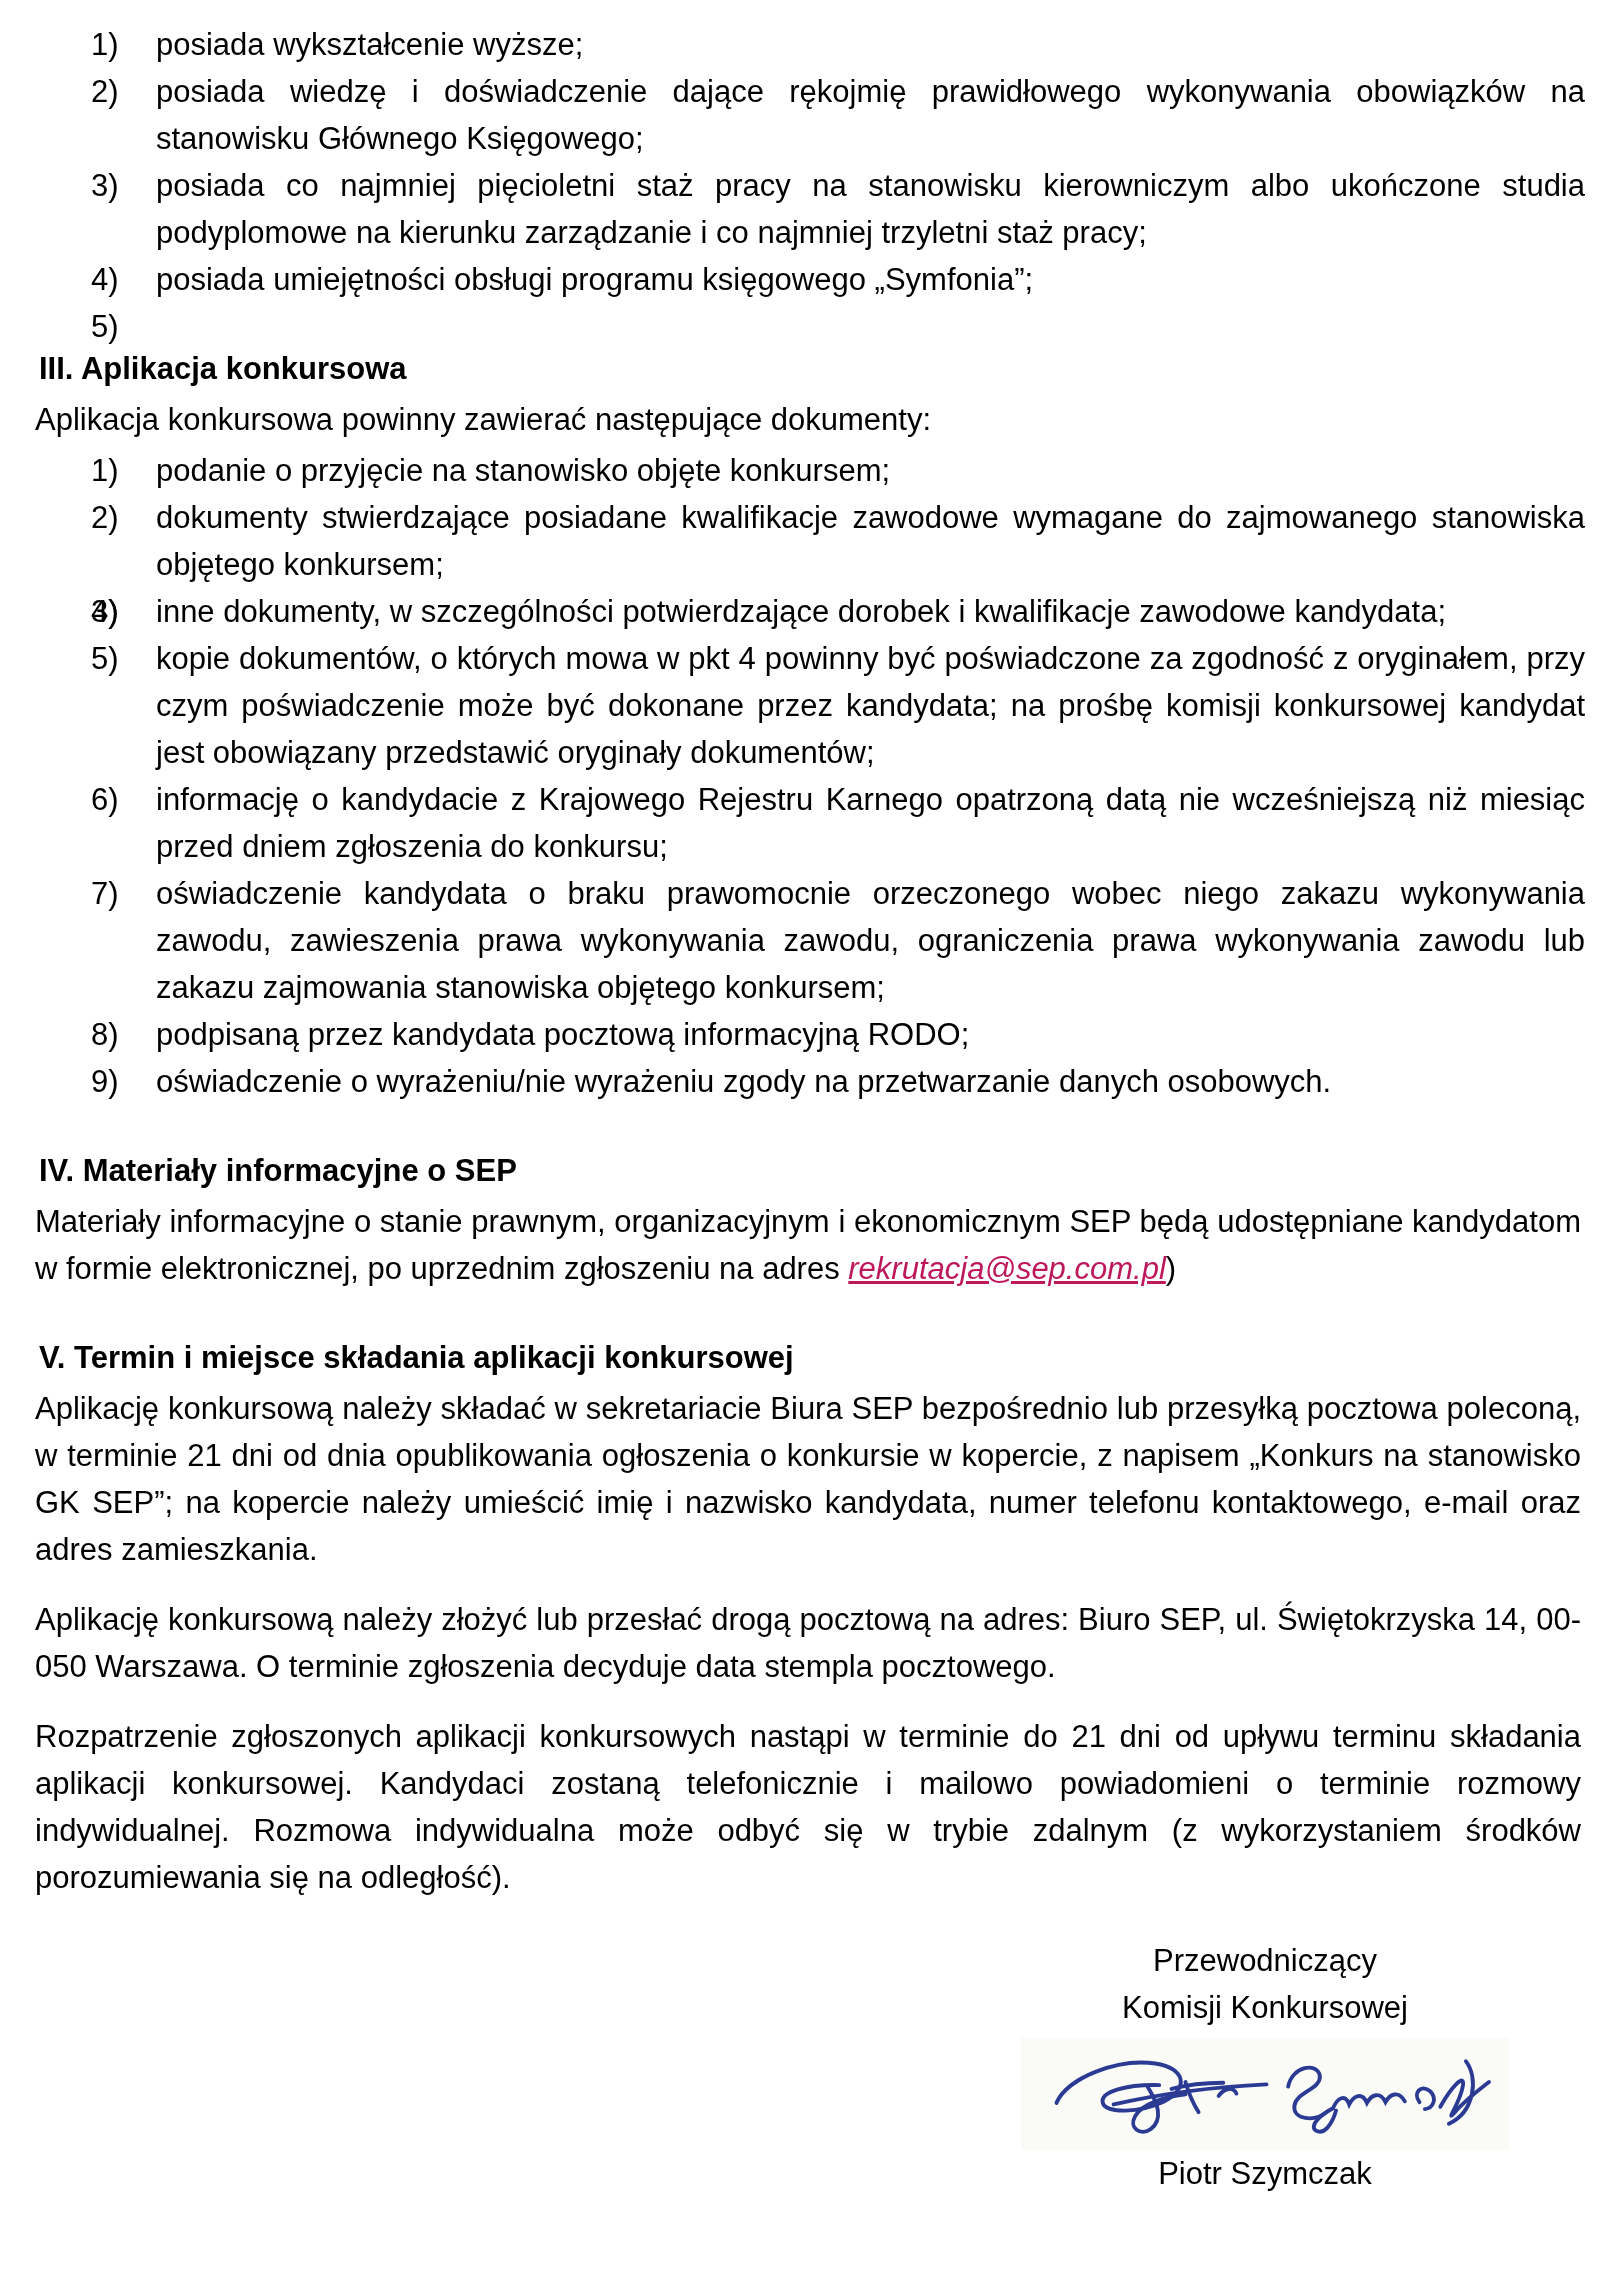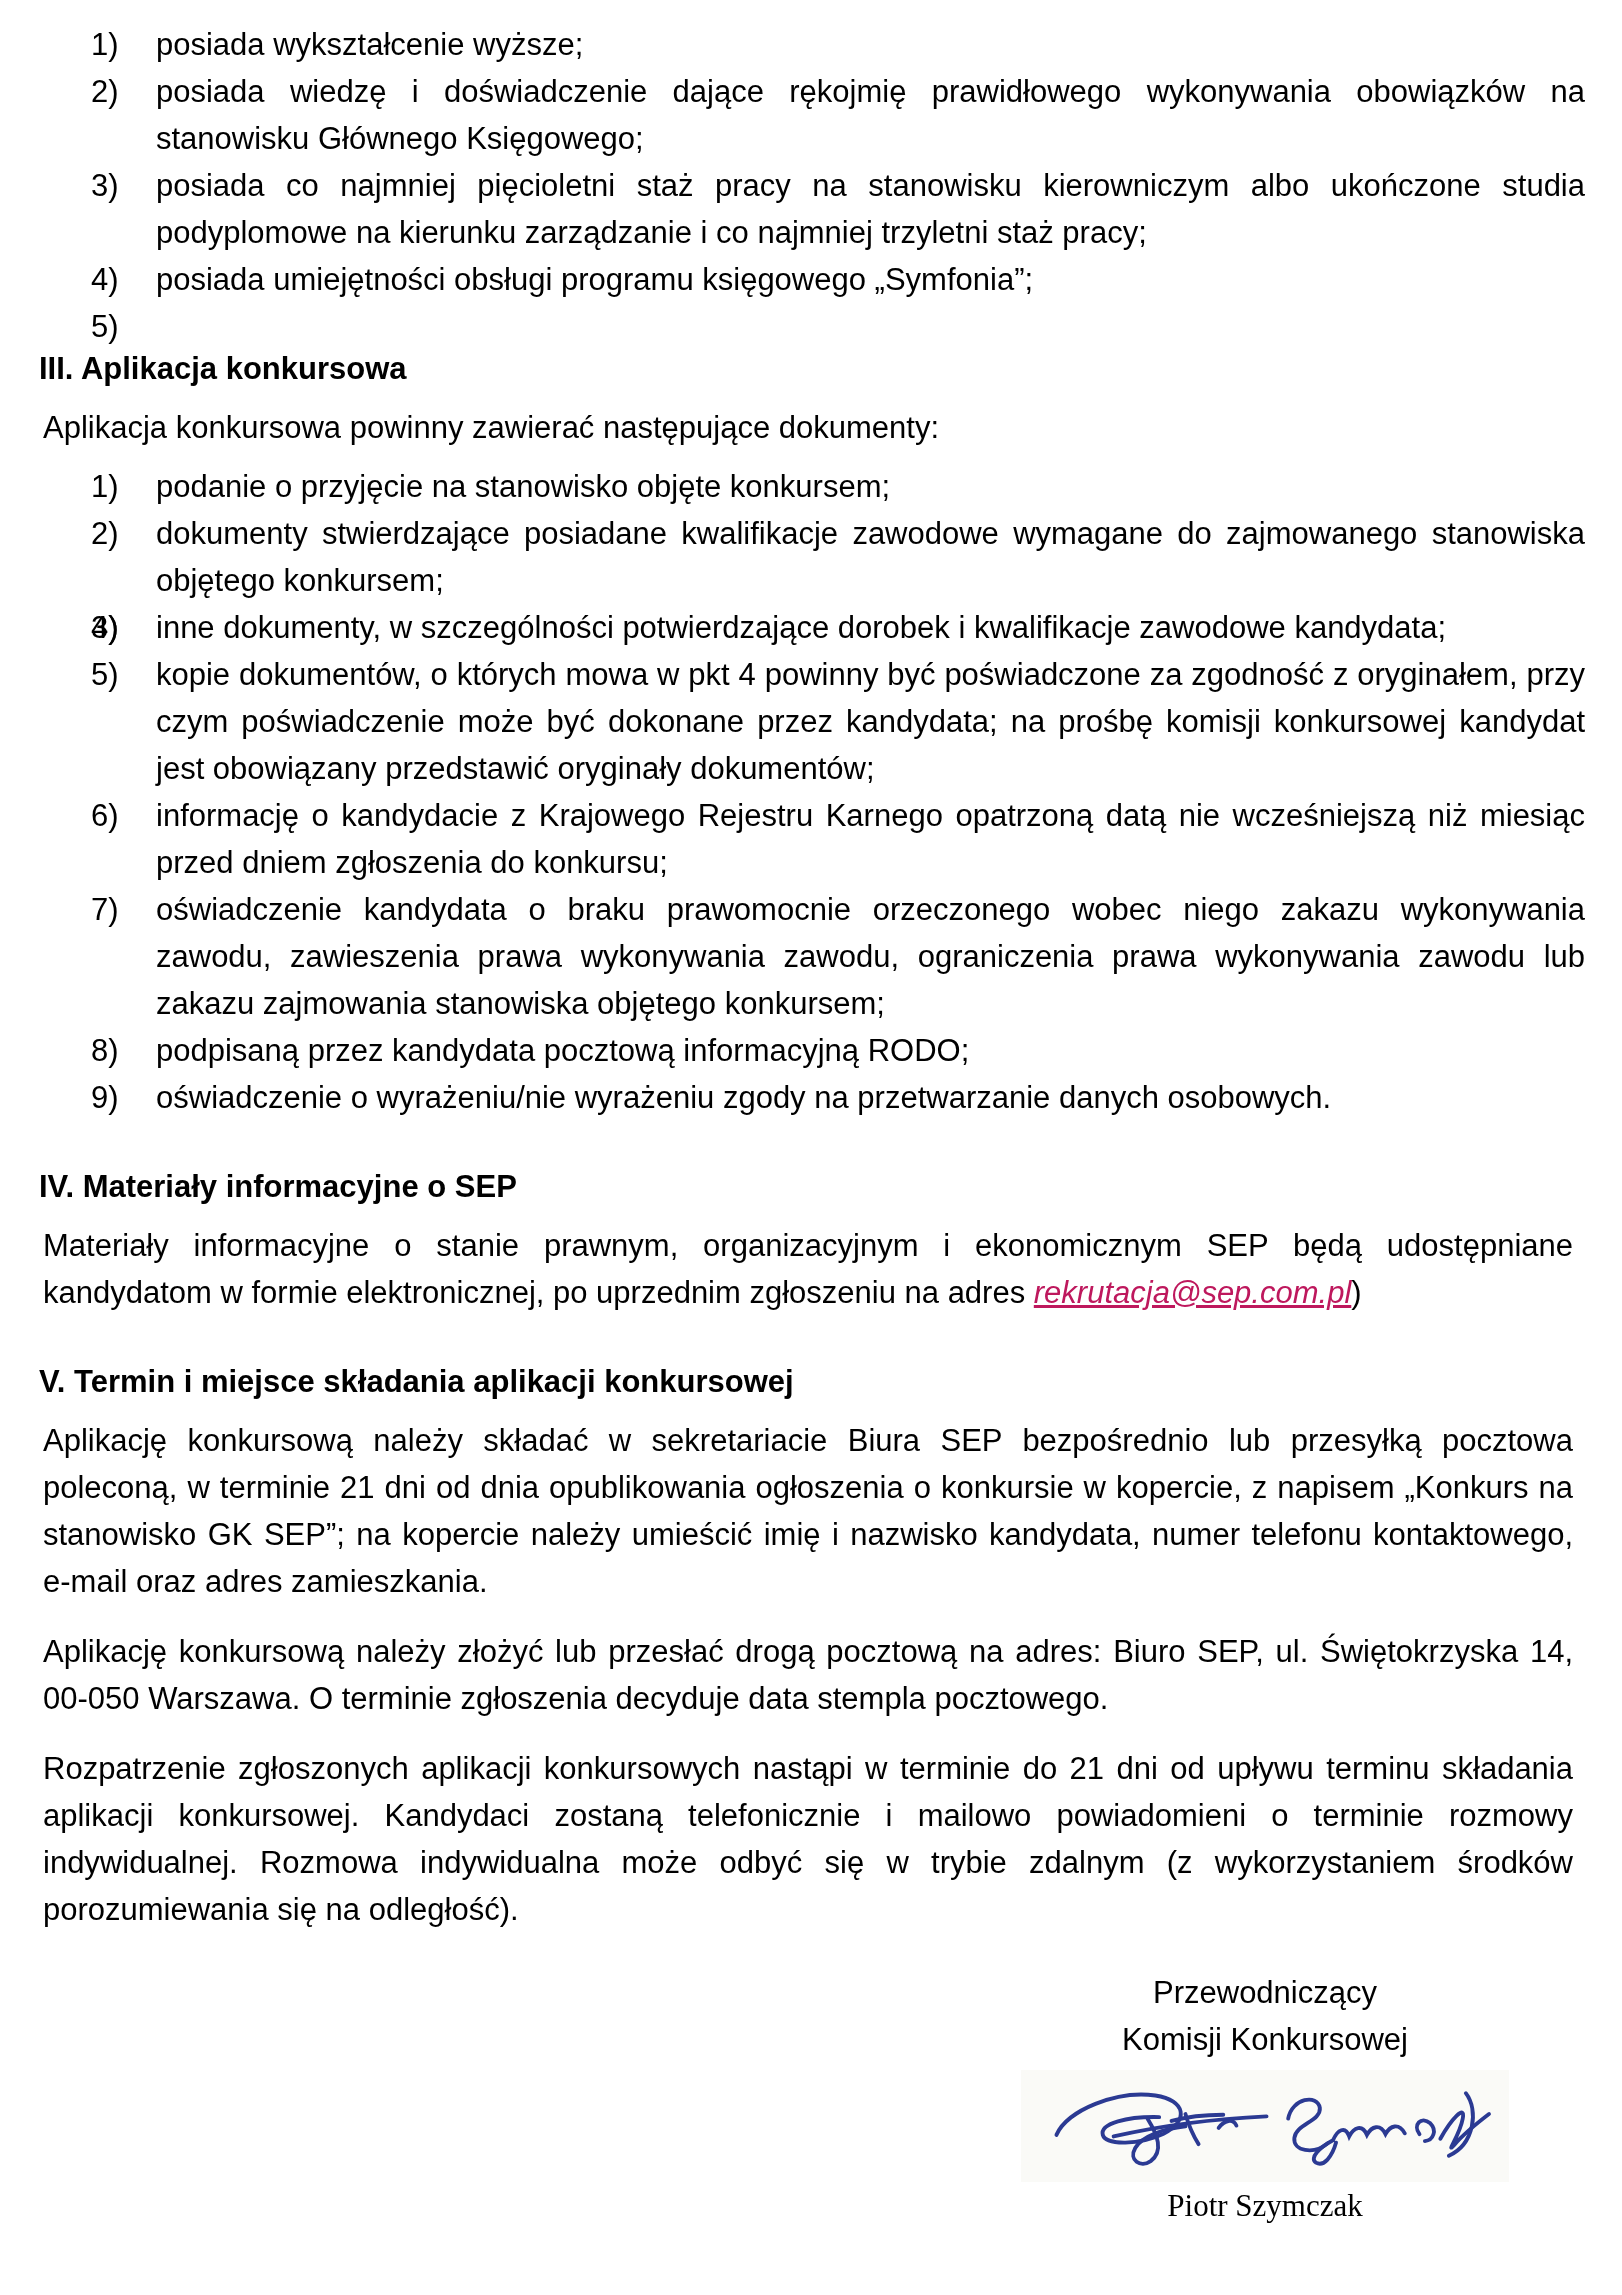--- a/index.html
+++ b/index.html
@@ -9,21 +9,21 @@
     box-sizing: border-box;
     padding: 21px 37px 0 31px;
     background: #ffffff;
     color: #000000;
     font-family: "Liberation Sans", sans-serif;
     font-size: 31px;
     line-height: 47px;
     overflow: hidden;
   }
   p {
-    margin: 12px;
+    margin: 4px;
     text-align: justify;
     text-align-last: left;
   }
   .heading {
     font-weight: bold;
     margin: 42px 0 0 8px;
     font-size: 31px;
     line-height: 47px;
     text-align: left;
   }
@@ -54,21 +54,21 @@
     text-align: center;
   }
   .sig-title { text-align: center; text-align-last: center; }
   .sig-scan {
     display: block;
     width: 488px;
     height: 112px;
     margin: 6.5px auto 0 auto;
     background: #fafaf7;
   }
-  .sig-name { text-align: right; text-align-last: center; font-family: Liberation Serif, serif; }
+  .sig-name { text-align: right; text-align-last: center; }
 </style>
 </head>
 <body>
 
 <div class="num-list">
 
 <div class="num-item">
       <span class="marker">1)</span><span>posiada wykształcenie wyższe;</span>
     </div>
     <div class="num-item">

